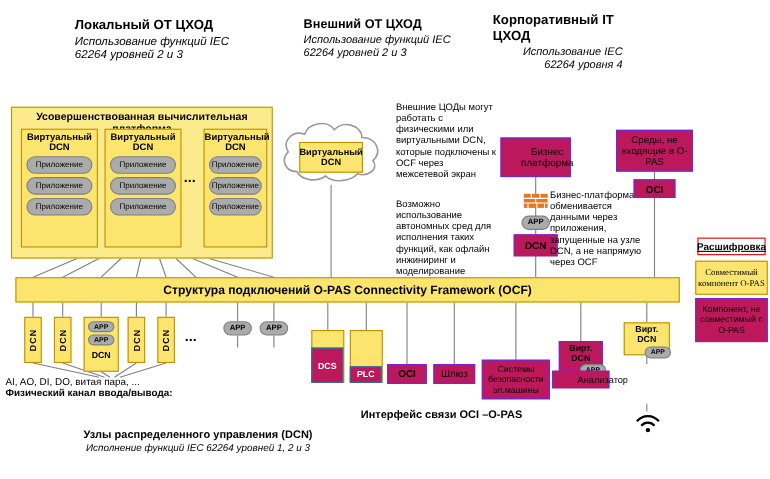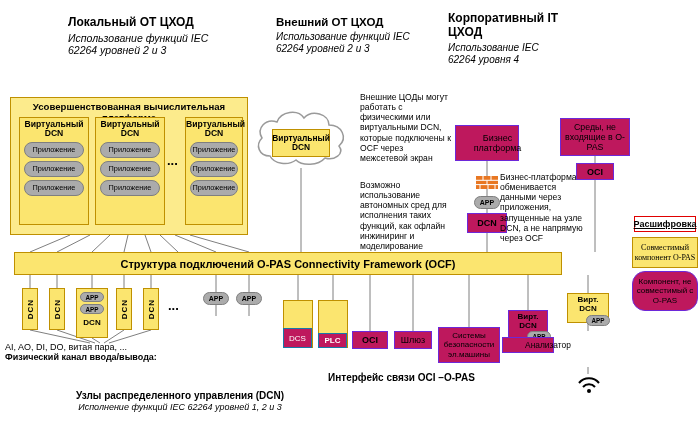--- a/index.html
+++ b/index.html
@@ -72,21 +72,21 @@
   <div class="abs" style="left:68px;top:16px;width:172px;">
     <div class="hdr-title">Локальный ОТ ЦХОД</div>
     <div class="hdr-sub" style="width:150px;">Использование функций IEC 62264 уровней 2 и 3</div>
   </div>
   <div class="abs" style="left:276px;top:16px;width:146px;text-align:left;">
     <div class="hdr-title" style="font-size:11.5px;">Внешний ОТ ЦХОД</div>
     <div class="hdr-sub" style="font-size:10px;">Использование функций IEC 62264 уровней 2 и 3</div>
   </div>
   <div class="abs" style="left:448px;top:12px;width:118px;">
     <div class="hdr-title">Корпоративный IT ЦХОД</div>
-    <div class="hdr-sub" style="font-size:10px;">Использование IEC 62264 уровня 4</div>
+    <div class="hdr-sub" style="font-size:10px;text-align:right;">Использование IEC 62264 уровня 4</div>
   </div>
 
   <div class="abs ybox-lite" style="left:10px;top:97px;width:238px;height:138px;">
     <div style="font-weight:bold;font-size:9.6px;text-align:center;padding-top:3px;">Усовершенствованная вычислительная платформа</div>
     <div class="abs ybox" style="left:8px;top:19px;width:70px;height:108px;">
       <div style="font-weight:bold;font-size:8.6px;text-align:center;line-height:1.1;padding-top:2px;">Виртуальный DCN</div>
       <div class="oval">Приложение</div>
       <div class="oval">Приложение</div>
       <div class="oval">Приложение</div>
     </div>
@@ -129,23 +129,23 @@
   </svg>
   <div class="abs badge" style="left:474px;top:196px;width:26px;height:13px;">APP</div>
   <div class="abs bbox center" style="left:467px;top:213px;width:40px;height:20px;font-weight:bold;font-size:9px;">DCN</div>
   <div class="abs note" style="left:500px;top:172px;width:86px;">Бизнес-платформа обменивается данными через приложения, запущенные на узле DCN, а не напрямую через OCF</div>
 
   <div class="abs bbox center" style="left:560px;top:118px;width:70px;height:38px;font-size:8.8px;line-height:1.15;">Среды, не входящие в O-PAS</div>
   <div class="abs bbox center" style="left:576px;top:163px;width:38px;height:17px;font-weight:bold;font-size:9px;">OCI</div>
 
   <div class="abs redbox center" style="left:634px;top:216px;width:62px;height:16px;font-weight:bold;font-size:9px;text-decoration:underline;">Расшифровка</div>
   <div class="abs ybox center" style="left:632px;top:237px;width:66px;height:31px;font-size:8px;line-height:1.15;padding:1px;font-family:Liberation Serif, serif;">Совместимый компонент O-PAS</div>
-  <div class="abs bbox center" style="left:632px;top:271px;width:66px;height:40px;font-size:8px;line-height:1.15;padding:1px;border-radius:13px;">Компонент, не совместимый с O-PAS</div>
-
-  <div class="abs ybox center" style="left:14px;top:252px;width:548px;height:23px;font-weight:bold;font-size:11px;">Структура подключений O-PAS Connectivity Framework (OCF)</div>
+  <div class="abs bbox center" style="left:632px;top:271px;width:66px;height:40px;font-size:8px;line-height:1.15;padding:1px;">Компонент, не совместимый с O-PAS</div>
+
+  <div class="abs ybox center" style="left:14px;top:252px;width:604px;height:23px;font-weight:bold;font-size:11px;">Структура подключений O-PAS Connectivity Framework (OCF)</div>
 
   <div class="abs ybox center" style="left:22px;top:288px;width:16px;height:42px;">
     <span class="vtext">DCN</span>
     </div>
   <div class="abs ybox center" style="left:49px;top:288px;width:16px;height:42px;">
     <span class="vtext">DCN</span>
     </div>
   <div class="abs ybox" style="left:76px;top:288px;width:32px;height:50px;">
     <div class="badge" style="width:24px;height:10px;margin:3px auto 0;font-size:6.3px;">APP</div>
     <div class="badge" style="width:24px;height:10px;margin:2px auto 0;font-size:6.3px;">APP</div>
@@ -155,21 +155,21 @@
     <span class="vtext">DCN</span>
     </div>
   <div class="abs ybox center" style="left:143px;top:288px;width:16px;height:42px;">
     <span class="vtext">DCN</span>
     </div>
   <div class="abs" style="left:168px;top:298px;font-weight:bold;font-size:13px;">...</div>
   <div class="abs badge" style="left:203px;top:292px;width:26px;height:13px;">APP</div>
   <div class="abs badge" style="left:236px;top:292px;width:26px;height:13px;">APP</div>
 
   <div class="abs ybox" style="left:283px;top:300px;width:30px;height:48px;">
-    <div class="abs bbox center" style="left:-1px;bottom:-1px;width:29px;height:20px;color:#fff;font-weight:normal;font-size:8px;border-color:#1779A8;">DCS</div>
+    <div class="abs bbox center" style="left:-1px;bottom:-1px;width:29px;height:32px;color:#fff;font-weight:bold;font-size:8px;border-color:#1779A8;">DCS</div>
   </div>
   <div class="abs ybox" style="left:318px;top:300px;width:30px;height:48px;">
     <div class="abs bbox center" style="left:-1px;bottom:-1px;width:29px;height:15px;color:#fff;font-weight:bold;font-size:8px;border-color:#1779A8;">PLC</div>
   </div>
 
   <div class="abs bbox center" style="left:352px;top:331px;width:36px;height:18px;font-weight:bold;font-size:9px;">OCI</div>
   <div class="abs bbox center" style="left:394px;top:331px;width:38px;height:18px;font-size:9px;">Шлюз</div>
   <div class="abs bbox center" style="left:438px;top:327px;width:62px;height:36px;font-size:8px;line-height:1.15;padding:1px;">Системы безопасности эл.машины</div>
 
   <div class="abs bbox" style="left:508px;top:310px;width:40px;height:28px;">

